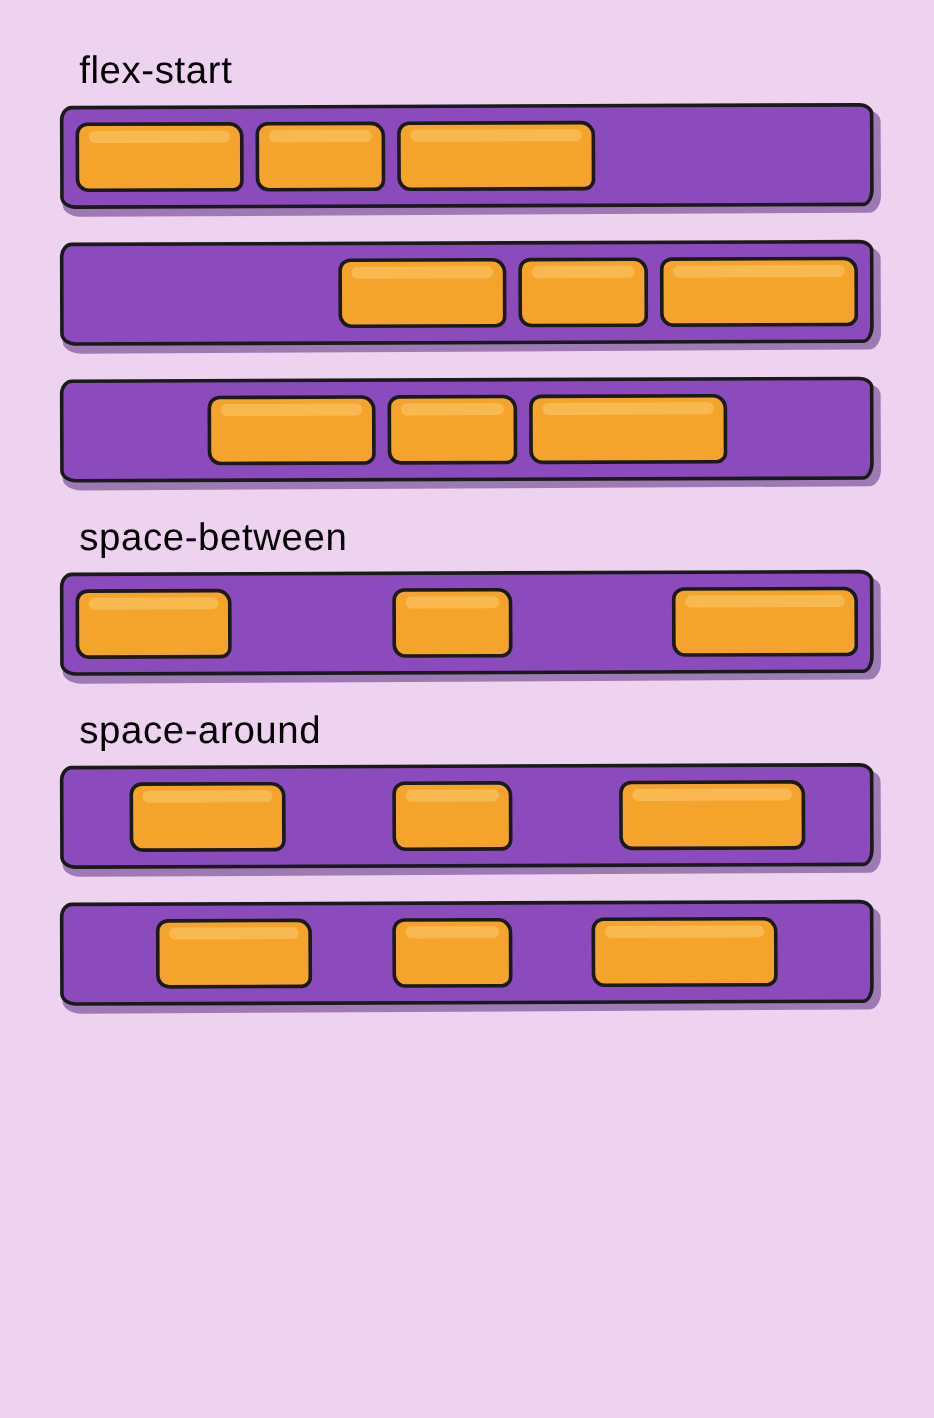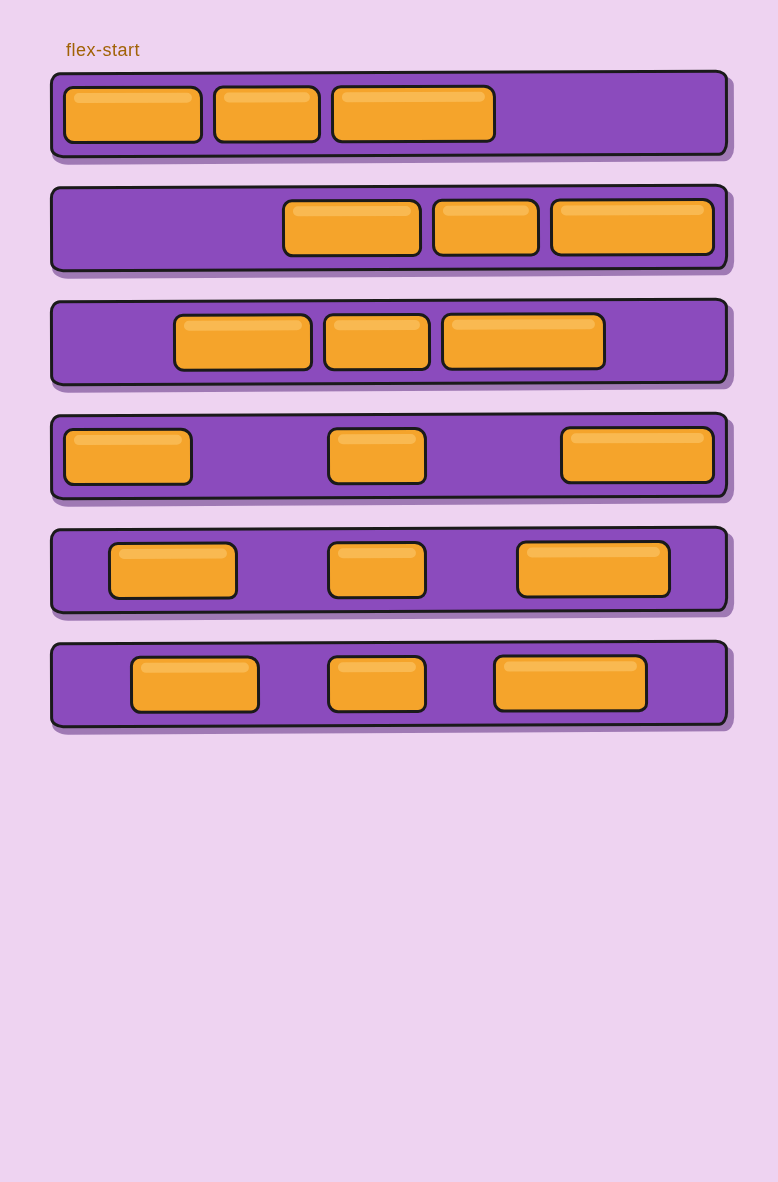--- a/index.html
+++ b/index.html
@@ -5,22 +5,22 @@
   * { box-sizing: border-box; }
   body {
     margin: 0;
     padding: 40px 50px;
     width: 778px;
     background: #eed3f1;
     font-family: "Comic Sans MS", "Segoe Script", cursive, sans-serif;
   }
   .section { margin-bottom: 28px; }
   .label {
-    color: #a16207;
-    font-size: 18px;
+    color: #000000;
+    font-size: 32px;
     margin: 0 0 10px 16px;
     letter-spacing: 0.5px;
   }
   .container-wrap {
     position: relative;
   }
   
   .container-wrap::before {
     content: "";
     position: absolute;
@@ -106,30 +106,32 @@
   <div class="container-wrap">
     <div class="container jc-center">
       <div class="box w1"></div>
       <div class="box w2"></div>
       <div class="box w3"></div>
     </div>
   </div>
 </div>
 
 <div class="section">
+  <div class="label">space-between</div>
   <div class="container-wrap">
     <div class="container jc-space-between">
       <div class="box s1"></div>
       <div class="box s2"></div>
       <div class="box s3"></div>
     </div>
   </div>
 </div>
 
 <div class="section">
+  <div class="label">space-around</div>
   <div class="container-wrap">
     <div class="container jc-space-around">
       <div class="box s1"></div>
       <div class="box s2"></div>
       <div class="box s3"></div>
     </div>
   </div>
 </div>
 
 <div class="section">

